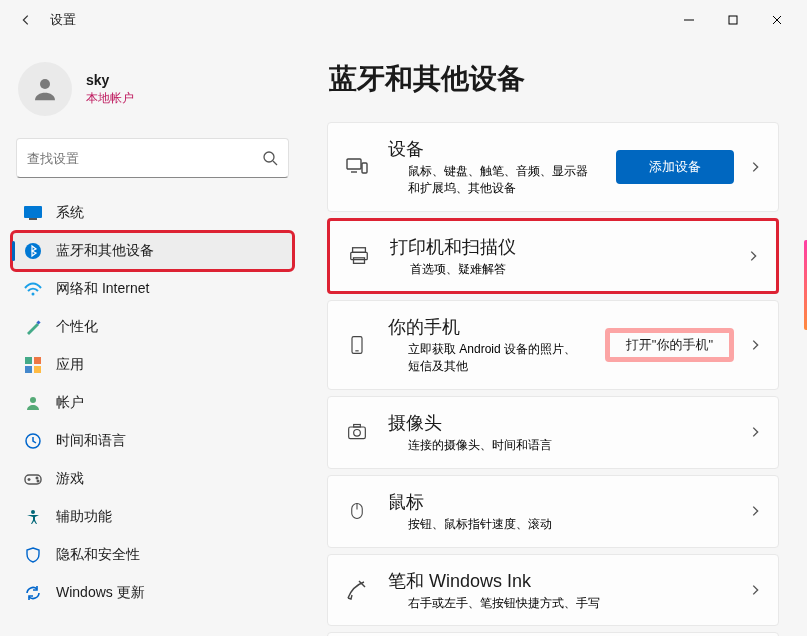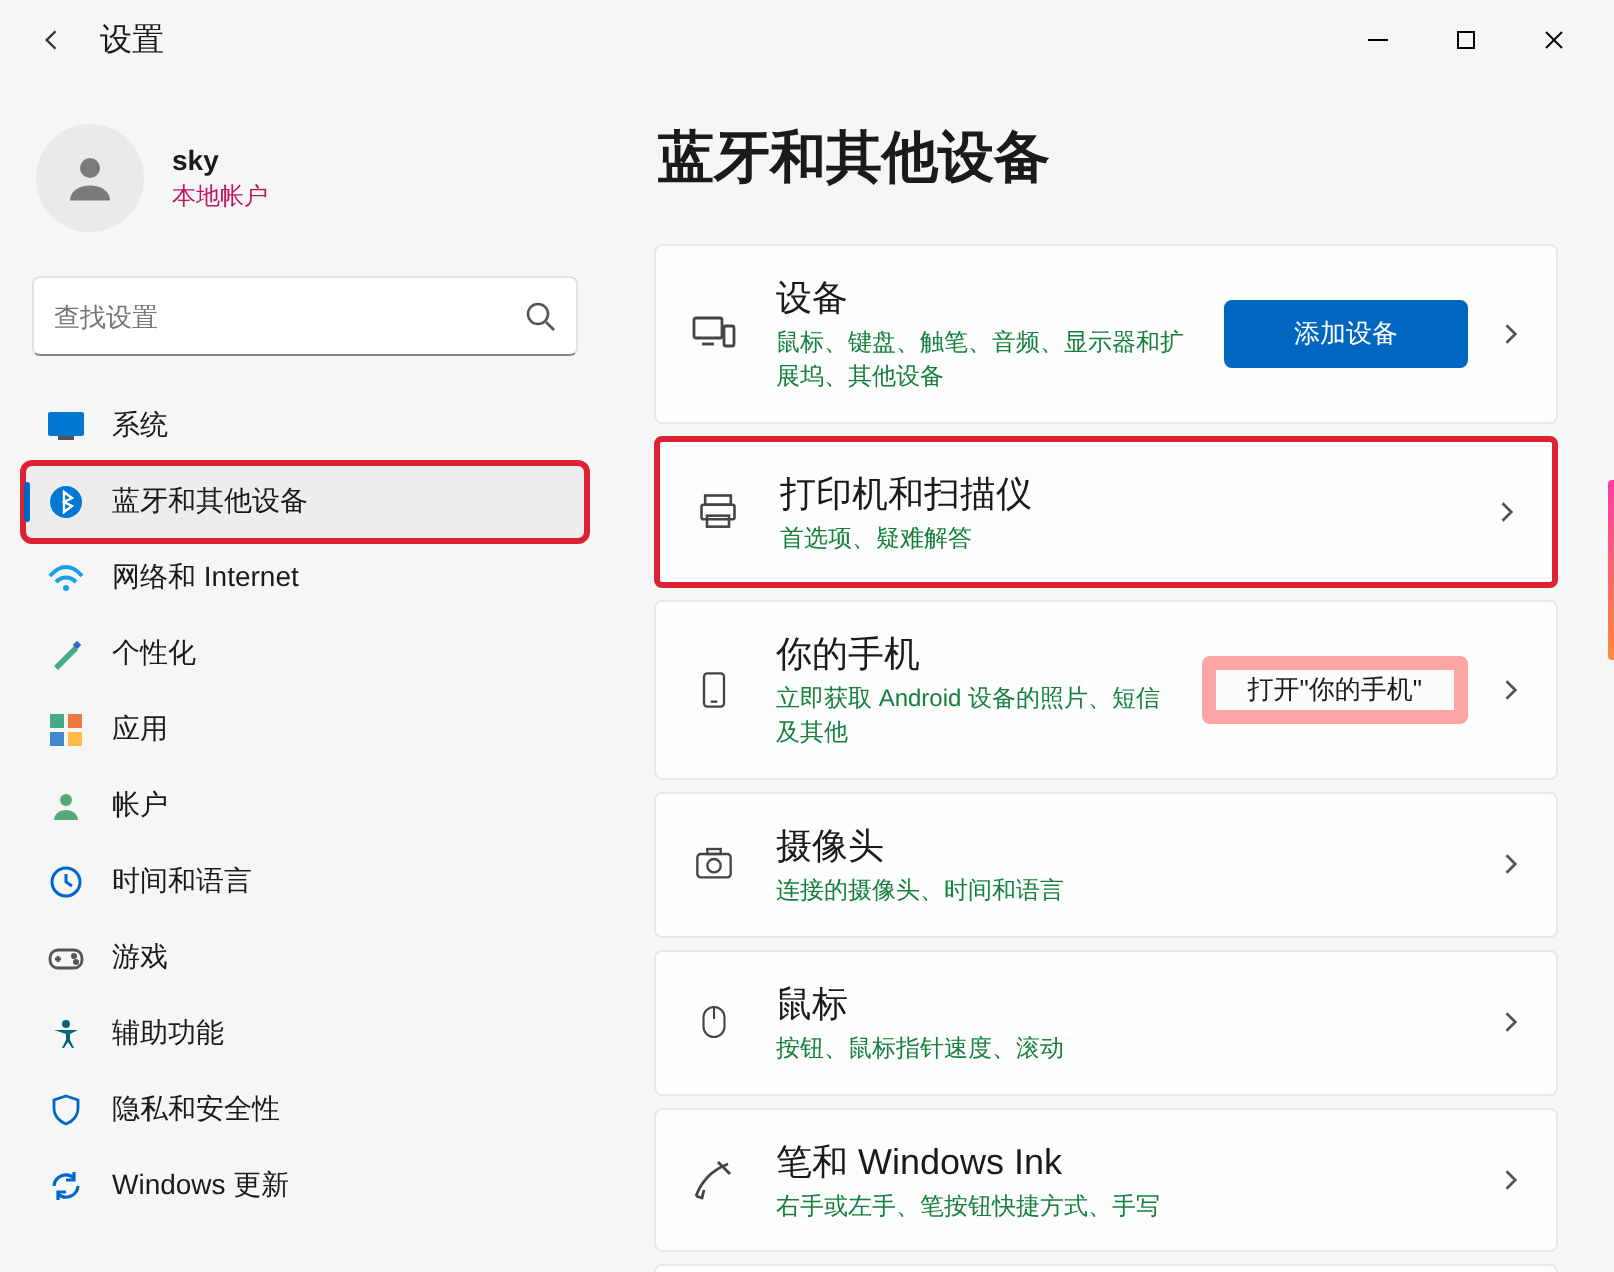--- a/index.html
+++ b/index.html
@@ -19,21 +19,21 @@
     display: flex;
     align-items: center;
     padding: 0 8px;
     background: #f6f6f6;
   }
   .back-btn {
     width: 36px; height: 36px;
     display:flex;align-items:center;justify-content:center;
     border-radius:4px;
   }
-  .title { margin-left: 6px; font-size: 16px; }
+  .title { margin-left: 6px; font-size: 13px; }
   .spacer { flex: 1; }
   .win-btn { width:44px;height:30px;display:flex;align-items:center;justify-content:center; }
   .win-btn svg { width:10px;height:10px; }
   
   .content {
     display:flex;
     height: calc(636px - 40px);
   }
   .sidebar {
     width: 305px;
@@ -86,24 +86,24 @@
   .main h1{font-size:28px;font-weight:600;margin:6px 0 24px 2px;}
   .card{
     background:#fdfdfd;border:1px solid #e8e8e8;border-radius:4px;
     display:flex;align-items:center;gap:18px;
     padding:14px 16px;margin-bottom:6px;min-height:62px;
   }
   .card.highlight-red{border:3px solid #d23;}
   .card-icon{width:26px;height:26px;display:flex;align-items:center;justify-content:center;color:#444;}
   .card-body{flex:1;min-width:0;}
   .card-title{font-size:18px;}
-  .card-sub{font-size:12px;color:#15803d;margin-top:2px;line-height:1.4;}
+  .card-sub{font-size:12px;color:#000000;margin-top:2px;line-height:1.4;margin-left:20px;}
   .card-action{display:flex;align-items:center;gap:14px;}
   .btn{
-    border:7px solid #fca5a5;background:#fcfcfc;border-radius:4px;
+    border:5px solid #fca5a5;background:#fcfcfc;border-radius:4px;
     height:34px;padding:0 16px;font-size:13px;display:flex;align-items:center;
     white-space:nowrap;
   }
   .btn.primary{background:#0067c0;border-color:#0067c0;color:#fff;font-size:13px;padding:0 28px;}
   .chevron{width:14px;height:14px;color:#555;}
   .side-accent{
     position:absolute;right:0;top:240px;width:3px;height:90px;
     background:linear-gradient(#ff3ea5,#ff8a3d);
     border-radius:2px 0 0 2px;
   }

